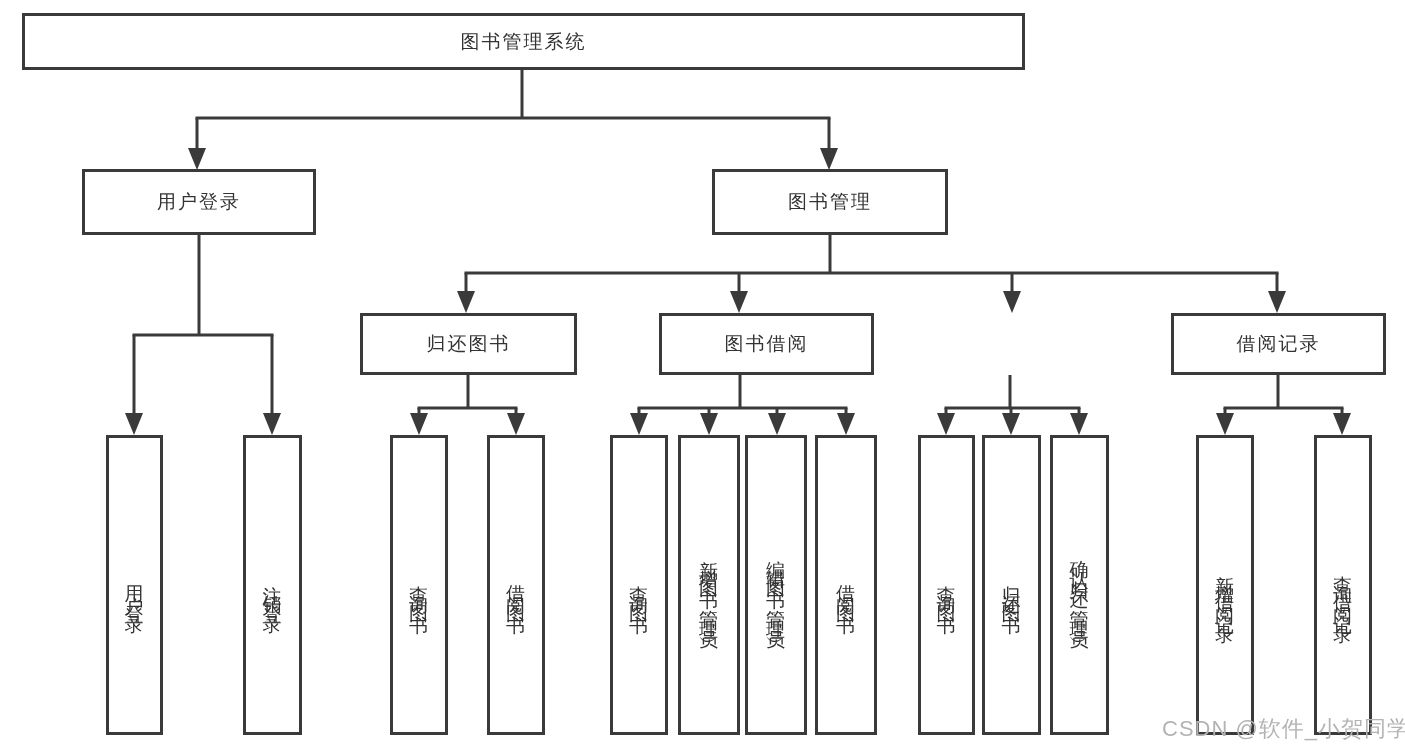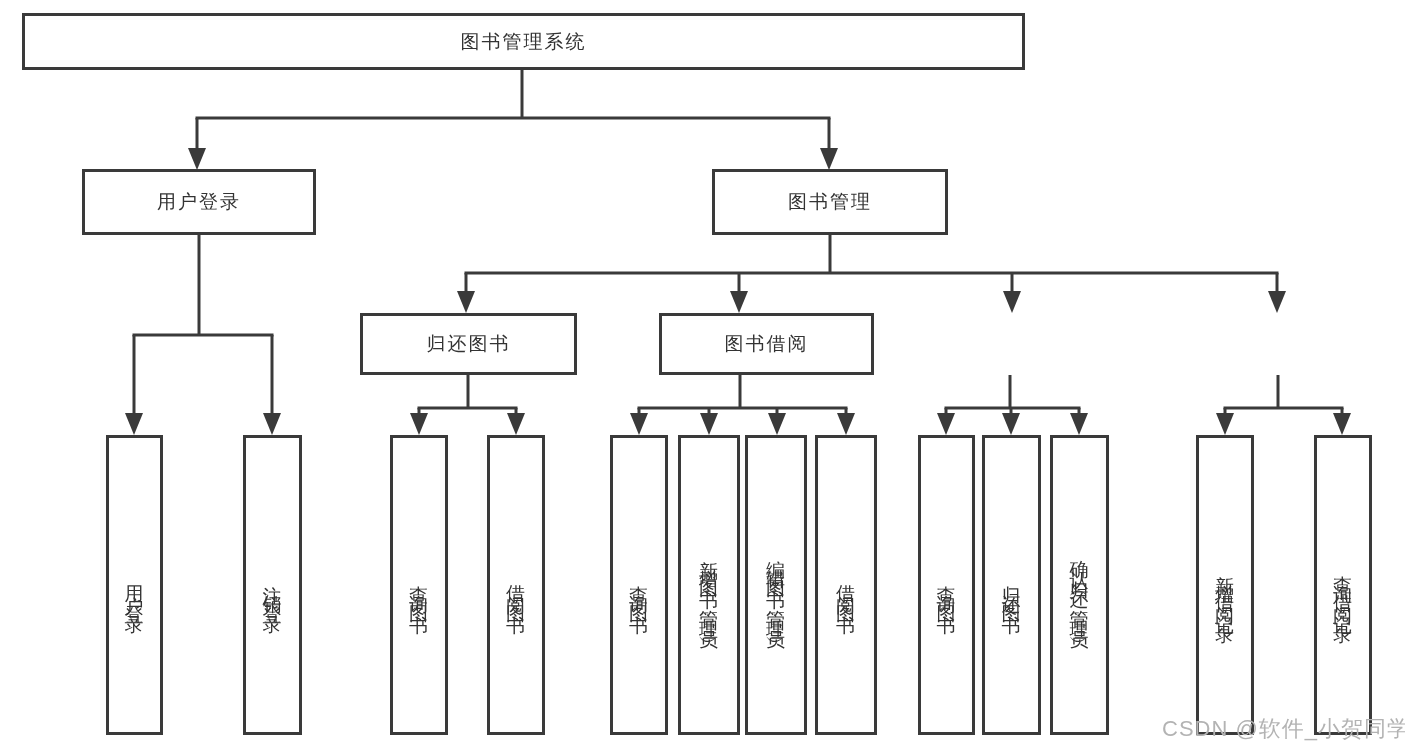--- a/index.html
+++ b/index.html
@@ -133,20 +133,23 @@
   <div class="box" style="left:712px;top:169px;width:236px;height:66px">
     <span class="hlabel">图书管理</span>
   </div>
 
   <div class="box" style="left:360px;top:313px;width:217px;height:62px">
     <span class="hlabel">归还图书</span>
   </div>
   <div class="box" style="left:659px;top:313px;width:215px;height:62px">
     <span class="hlabel">图书借阅</span>
   </div>
+  <div class="box" style="left:1171px;top:313px;width:215px;height:62px">
+    <span class="hlabel">借阅记录</span>
+  </div>
 
   <div class="box leaf" style="left:106px;top:435px;width:57px;height:300px">
     <span class="vlabel">用户登录</span>
   </div>
   <div class="box leaf" style="left:243px;top:435px;width:59px;height:300px">
     <span class="vlabel">注销登录</span>
   </div>
   <div class="box leaf" style="left:390px;top:435px;width:58px;height:300px">
     <span class="vlabel">查询图书</span>
   </div>

